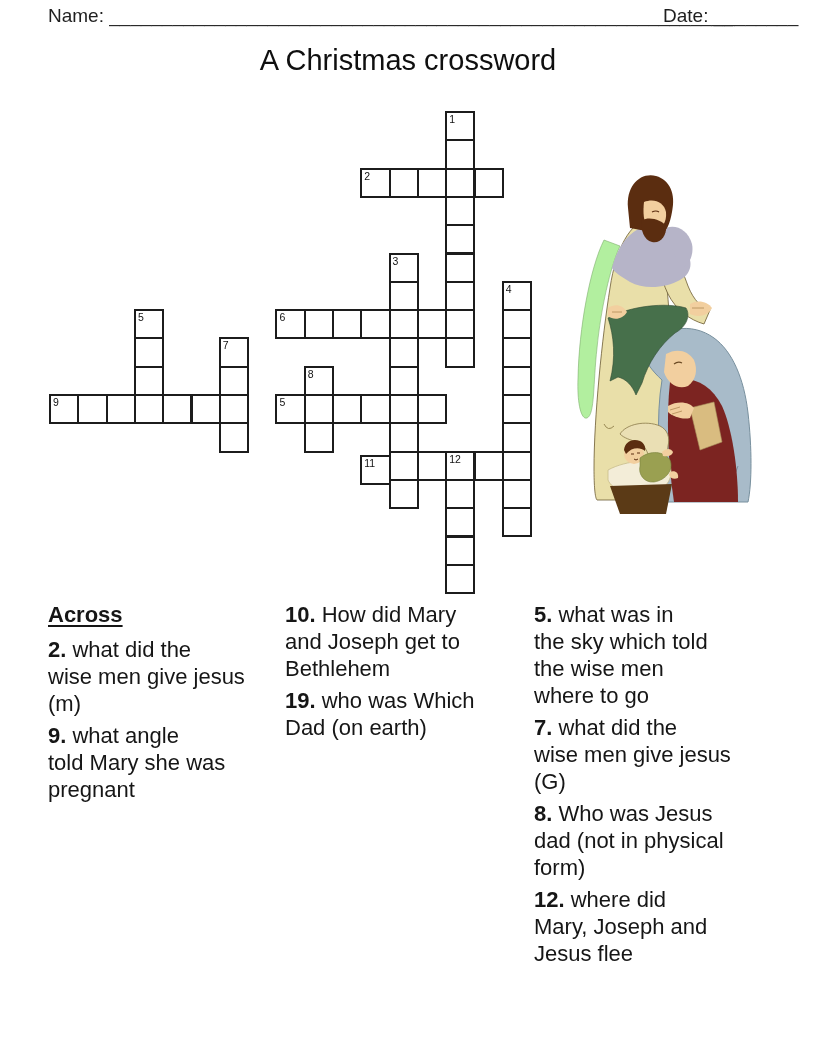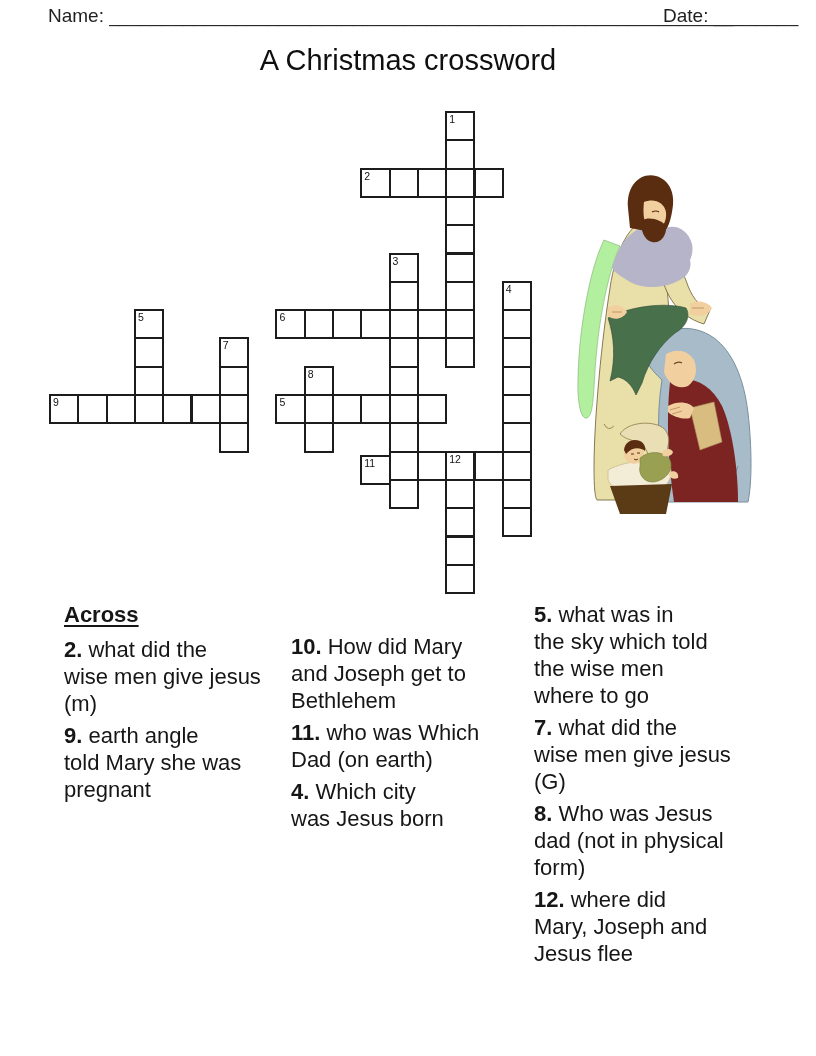--- a/index.html
+++ b/index.html
@@ -18,22 +18,22 @@
   #grid { position:absolute; left:49px; top:111px; width:485px; height:485px; }
   .cell {
     position:absolute; width:30.3px; height:30.3px; box-sizing:border-box;
     border:2px solid #1c1c1c; background:#ffffff;
   }
   .cellnum {
     position:absolute; top:0px; left:2px; font-size:10.5px; line-height:12px; color:#111;
   }
   #illus { position:absolute; left:568px; top:166px; }
   .cluecol { position:absolute; top:601px; font-size:22px; line-height:27px; color:#161616; }
-  #clue-col-0 { left:48px;  width:248px;margin-left:16px; }
-  #clue-col-1 { left:291px; width:242px;margin-top:32px; }
+  #clue-col-0 { left:48px;  width:248px; }
+  #clue-col-1 { left:285px; width:242px; }
   #clue-col-2 { left:534px; width:284px; }
   .clue { white-space:pre-line; margin:0 0 5px 0; }
   .clue .num { font-weight:700; }
   .clue-heading {
     font-weight:700; text-decoration:underline; text-underline-offset:3px;
     text-decoration-thickness:2px; margin:0 0 8px 0;
   }
 </style>
 </head>
 <body>
@@ -177,32 +177,30 @@
       <path class="c-skin" d="M94,286 C98,282 103,282 105,286 C104,290 99,291 95,290 Z" fill="#f2cf9f"></path>
       <path class="c-skin" d="M102,306 C107,304 111,307 110,312 C106,314 102,312 101,309 Z" fill="#f2cf9f"></path>
     </g>
   </svg>
 
   <div class="cluecol" id="clue-col-0">
       <div class="clue-heading">Across</div>
       <div class="clue"><span class="num">2. </span><span class="txt">what did the
 wise men give jesus
 (m)</span></div>
-      <div class="clue"><span class="num">9. </span><span class="txt">earth angle
+      <div class="clue"><span class="num">9. </span><span class="txt">what angle
 told Mary she was
 pregnant</span></div>
     </div>
   <div class="cluecol" id="clue-col-1">
       <div class="clue"><span class="num">10. </span><span class="txt">How did Mary
 and Joseph get to
 Bethlehem</span></div>
-      <div class="clue"><span class="num">11. </span><span class="txt">who was Which
+      <div class="clue"><span class="num">19. </span><span class="txt">who was Which
 Dad (on earth)</span></div>
-      <div class="clue"><span class="num">4. </span><span class="txt">Which city
-was Jesus born</span></div>
     </div>
   <div class="cluecol" id="clue-col-2">
       <div class="clue"><span class="num">5. </span><span class="txt">what was in
 the sky which told
 the wise men
 where to go</span></div>
       <div class="clue"><span class="num">7. </span><span class="txt">what did the
 wise men give jesus
 (G)</span></div>
       <div class="clue"><span class="num">8. </span><span class="txt">Who was Jesus

